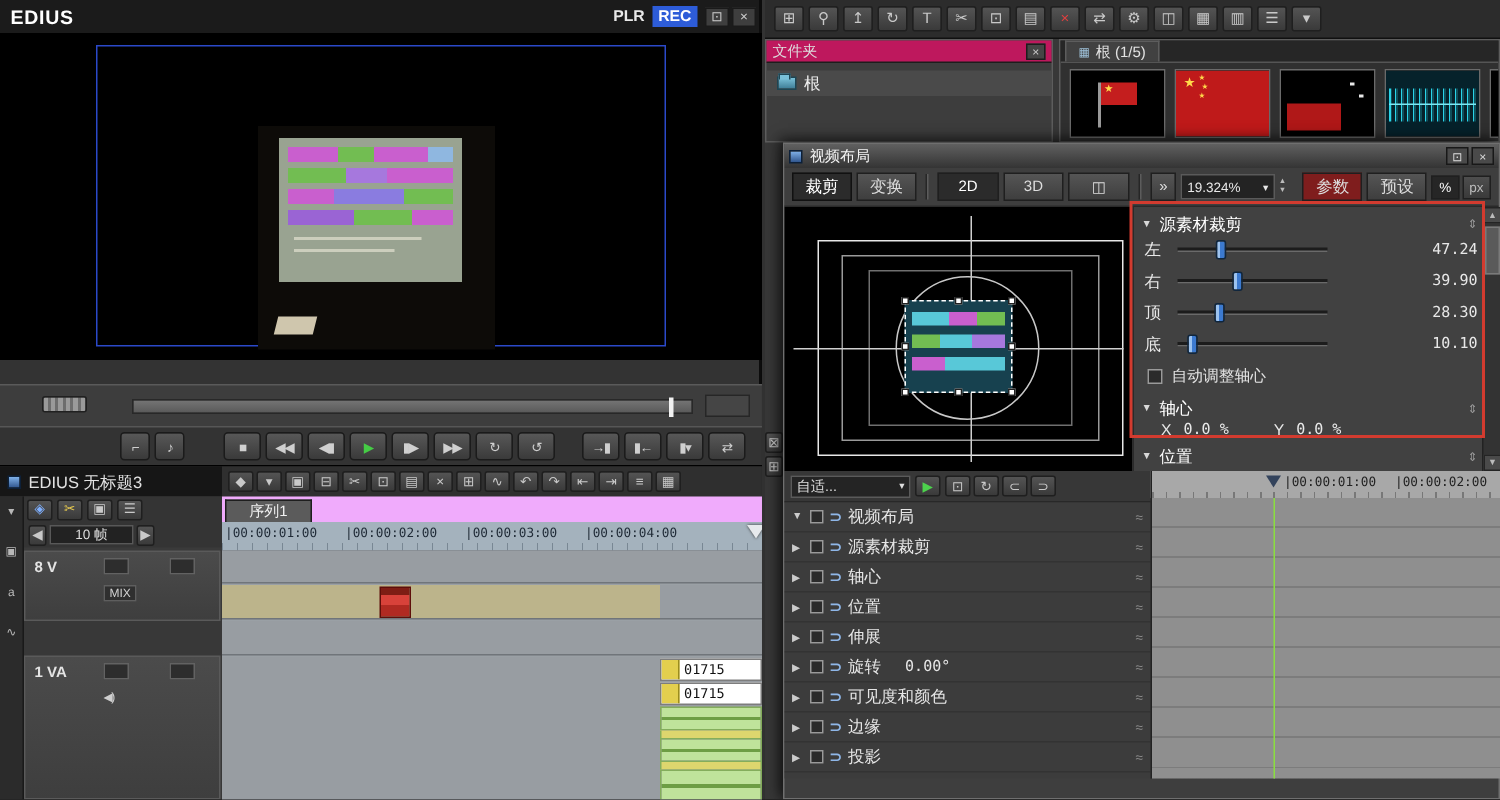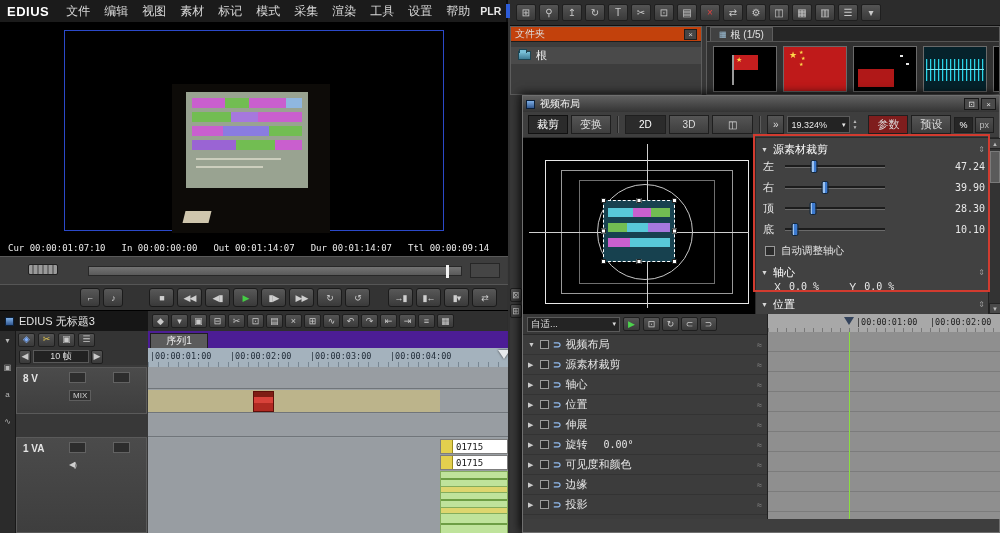--- a/index.html
+++ b/index.html
@@ -54,21 +54,21 @@
 
   
   #tlwin{left:0;top:310px;width:508px;height:223px;background:#3a3a3a;border-top:1px solid #000}
   .tl-title{left:0;top:0;width:148px;height:20px;background:#161616;color:#e2e2e2;font-size:11px;
     display:flex;align-items:center;gap:5px;padding-left:5px;white-space:nowrap;overflow:hidden}
   .appdot{width:9px;height:9px;background:linear-gradient(#7fb0e8,#31578f);border:1px solid #0d2038;flex:0 0 auto}
   .tl-toolbar{left:148px;top:0;width:360px;height:20px;background:#2f2f2f;display:flex;align-items:center;
     gap:2px;padding-left:4px;overflow:hidden}
   .hdr-icons{left:16px;top:20px;width:132px;height:17px;background:#343434;display:flex;gap:3px;
     align-items:center;padding-left:2px}
-  .seqrow{left:148px;top:20px;width:360px;height:17px;background:#4c1d95;display:flex;align-items:flex-end}
+  .seqrow{left:148px;top:20px;width:360px;height:17px;background:#f0abfc;display:flex;align-items:flex-end}
   .seqtab{width:58px;height:15px;background:#5b5b5b;color:#f0f0f0;font-size:10px;display:flex;
     align-items:center;justify-content:center;border:1px solid #1e1e1e;border-bottom:none;margin-left:2px}
   .hdr-scale{left:16px;top:37px;width:132px;height:17px;background:#343434;display:flex;gap:2px;
     align-items:center;padding-left:3px}
   .scalebox{width:56px;height:13px;background:#222;border:1px solid #585858;color:#ddd;font-size:9px;
     display:flex;align-items:center;justify-content:center}
   .tl-strip{left:0;top:20px;width:16px;height:203px;background:#2b2b2b;border-right:1px solid #191919;
     display:flex;flex-direction:column;align-items:center;gap:18px;padding-top:5px;color:#b8b8b8;font-size:8px}
   .ruler{left:148px;top:37px;width:360px;height:19px;background:#a4b2bd;color:#1f2a36;font-size:8.5px;
     overflow:hidden;background-image:repeating-linear-gradient(90deg,rgba(40,55,70,.35) 0 1px,transparent 1px 10px);
@@ -98,21 +98,21 @@
     display:inline-flex;align-items:center;justify-content:center;color:#aaa;font-size:7px}
   .tmix{position:absolute;left:52px;top:22px;color:#d0d0d0;font-size:8px;background:#2f2f2f;
     border:1px solid #5e5e5e;padding:0 3px}
   .spk{position:absolute;left:52px;top:22px;color:#cfcfcf;font-size:8px;letter-spacing:-1px}
 
   
   #binwin{left:510px;top:0;width:490px;height:533px;background:#383838}
   .rwbar{left:0;top:0;width:100%;height:26px;background:#2c2c2c;border-bottom:1px solid #101010;
     display:flex;align-items:center;gap:3px;padding-left:6px;overflow:hidden}
   .folderpanel{left:0;top:26px;width:192px;height:69px;background:#3d3d3d;border:1px solid #5d5d5d}
-  .ptitle{height:15px;background:#c2410c;display:flex;align-items:center;color:#ddd;font-size:10px;
+  .ptitle{height:15px;background:#be185d;display:flex;align-items:center;color:#ddd;font-size:10px;
     padding:0 4px;border-bottom:1px solid #1d1d1d}
   .pclose{margin-left:auto;width:13px;height:11px;display:inline-flex;align-items:center;justify-content:center;
     background:#454545;border:1px solid #1d1d1d;font-size:8px;color:#ccc}
   .fitem{margin-top:5px;height:17px;display:flex;align-items:center;gap:5px;padding-left:7px;
     background:#4a4a4a;color:#eee;font-size:11px}
   .ficon{width:13px;height:9px;background:linear-gradient(#79c0d8,#3f7e97);border:1px solid #1e4553;
     position:relative;flex:0 0 auto}
   .ficon::before{content:"";position:absolute;left:0;top:-3px;width:6px;height:3px;background:#79c0d8;
     border:1px solid #1e4553;border-bottom:none}
   .binpanel{left:196px;top:26px;width:294px;height:69px;background:#303030;border:1px solid #5d5d5d}
@@ -178,21 +178,21 @@
   .xyrow{position:absolute;left:18px;right:16px;height:13px;display:flex;align-items:center;gap:8px;
     color:#e8e8e8;font-size:10.5px}
   .pscroll{position:absolute;right:0;top:0;width:13px;height:176px;background:#333;border-left:1px solid #222}
   .sarr{position:absolute;left:0;width:12px;height:11px;background:#4a4a4a;border:1px solid #242424;
     display:flex;align-items:center;justify-content:center;color:#bbb;font-size:6px}
   .sthumb{position:absolute;left:1px;top:13px;width:10px;height:32px;background:#5a5a5a;border:1px solid #7a7a7a}
   .redbox{left:230px;top:38px;width:237px;height:158px;border:2px solid #d23b2f;z-index:6;pointer-events:none}
 
   .presetrow{left:0;top:218px;width:244px;height:21px;background:#373737;border-bottom:1px solid #282828;
     display:flex;align-items:center;gap:3px;padding:0 4px}
-  .dropdown{width:93px;height:15px;background:#242424;border:1px solid #5a5a5a;color:#ddd;font-size:9.5px;
+  .dropdown{width:80px;height:15px;background:#242424;border:1px solid #5a5a5a;color:#ddd;font-size:9.5px;
     display:inline-flex;align-items:center;justify-content:space-between;padding:0 3px}
   .tree{left:0;top:239px;width:244px;height:184px;background:#3c3c3c;overflow:hidden}
   .trowi{height:20px;border-bottom:1px solid #333;display:flex;align-items:center;gap:4px;
     padding:0 5px;font-size:11px;color:#e6e6e6;white-space:nowrap}
   .texp{width:8px;font-size:7px;color:#ccc}
   .treset{color:#8fb7e8;font-size:10px;font-weight:bold}
   .tval{margin-left:12px;font-size:10px;font-family:"DejaVu Sans Mono",monospace}
   .tkf{margin-left:auto;color:#8a8a8a;font-size:9px}
   .kfruler{left:244px;top:218px;width:234px;height:18px;background:#a8a8a8;border-left:1px solid #222;
     overflow:hidden;color:#222;font-size:8.5px;
@@ -208,34 +208,20 @@
 </style>
 </head>
 <body>
 
 <div id="screen">
 
   <section id="player" class="abs">
 
     <div class="menubar abs">
       <span class="logo">EDIUS</span>
-      <span style="display:flex">
-
-      <span class="mi">文件</span>
-          <span class="mi">编辑</span>
-          <span class="mi">视图</span>
-          <span class="mi">素材</span>
-          <span class="mi">标记</span>
-          <span class="mi">模式</span>
-          <span class="mi">采集</span>
-          <span class="mi">渲染</span>
-          <span class="mi">工具</span>
-          <span class="mi">设置</span>
-          <span class="mi">帮助</span>
-        </span>
       <span class="plr">PLR</span>
       <span class="rec">REC</span>
       <span class="wbtn">⊡</span>
       <span class="wbtn">×</span>
     </div>
 
     <div class="preview abs">
       <div class="safe abs"></div>
       <div class="vthumb abs">
         <div class="vscreen abs">
@@ -243,28 +229,20 @@
           <div class="bar" style="top:20px;background:linear-gradient(90deg,#72bd52 0 35%,#a678dd 35% 60%,#c95fce 60% 100%)"></div>
           <div class="bar" style="top:34px;background:linear-gradient(90deg,#c95fce 0 28%,#8a7ce0 28% 70%,#72bd52 70% 100%)"></div>
           <div class="bar" style="top:48px;background:linear-gradient(90deg,#9a64d4 0 40%,#72bd52 40% 75%,#c95fce 75% 100%)"></div>
           <div class="vline-lite" style="top:66px;width:70%"></div>
           <div class="vline-lite" style="top:74px;width:55%"></div>
         </div>
         <div class="paper abs"></div>
       </div>
     </div>
 
-    <div class="tcbar abs mono">
-
-    <span>Cur 00:00:01:07:10</span>
-        <span>In 00:00:00:00</span>
-        <span>Out 00:01:14:07</span>
-        <span>Dur 00:01:14:07</span>
-        <span>Ttl 00:00:09:14</span>
-      </div>
 
     <div class="scrub abs">
       <div class="shuttle abs"></div>
       <div class="postrack abs">
         <div class="playtick"></div>
       </div>
       <div class="scrubend abs"></div>
     </div>
 
     <div class="transport abs">

